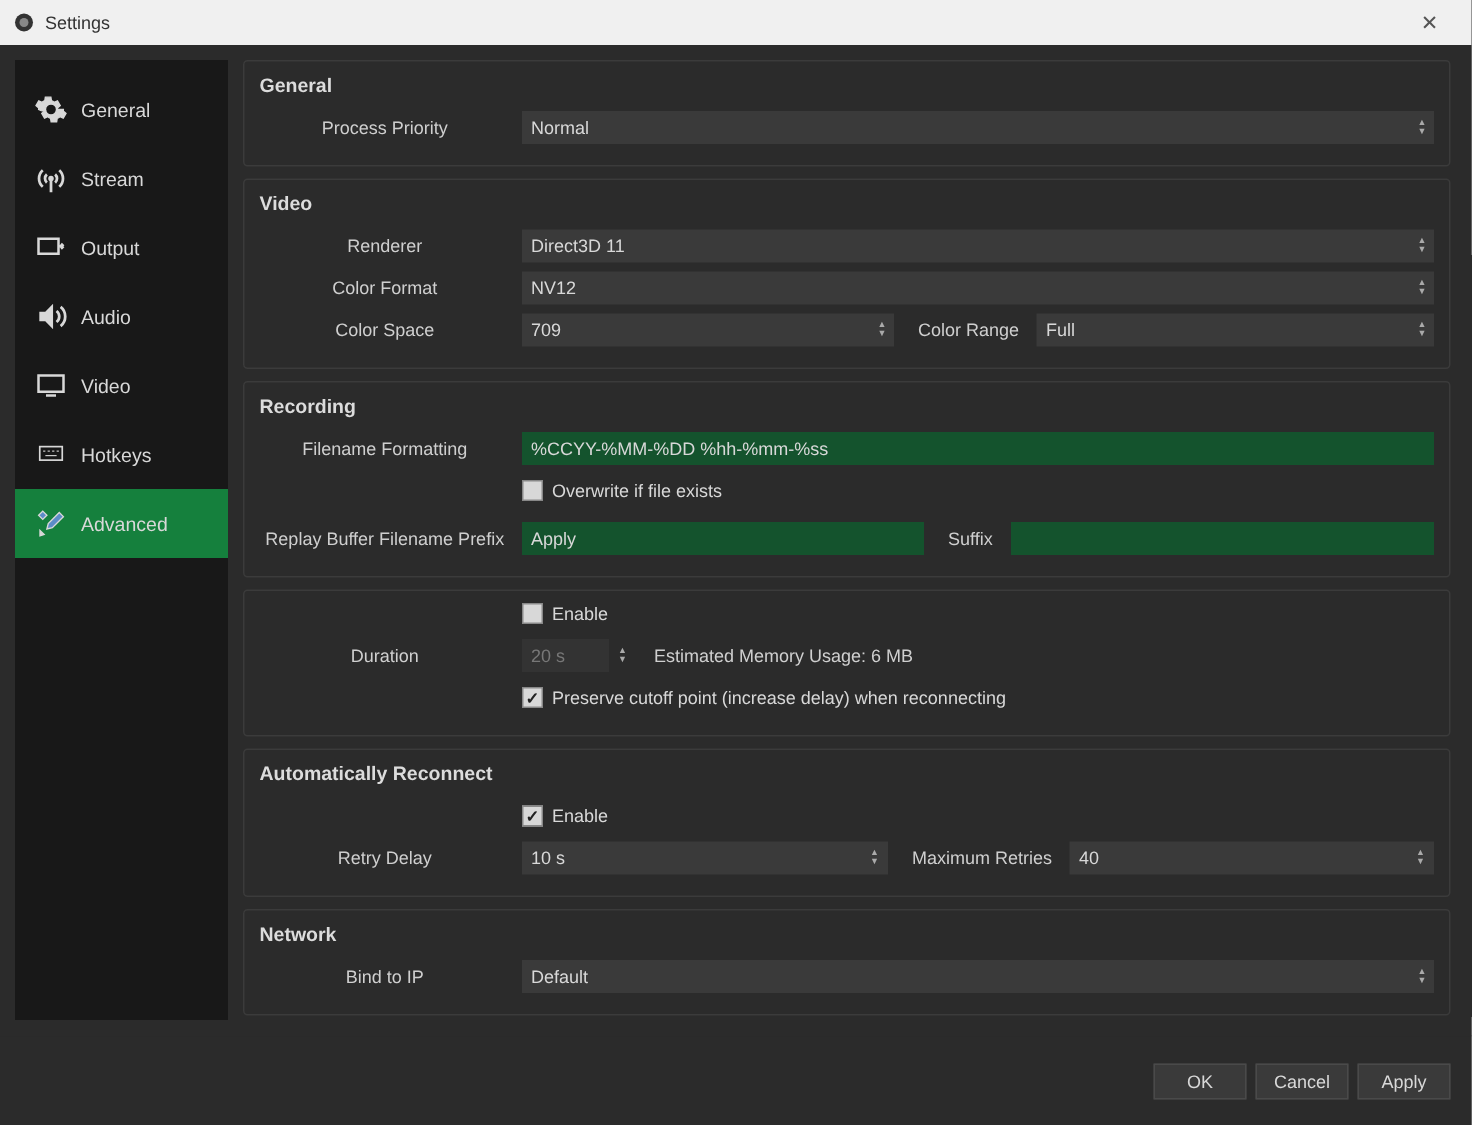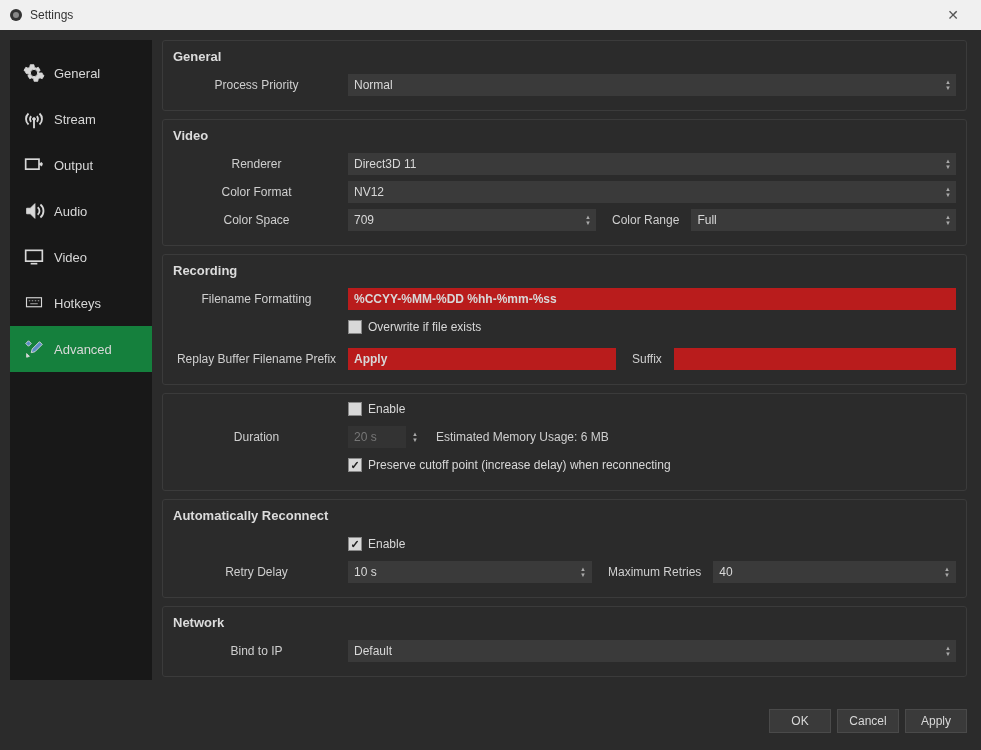--- a/index.html
+++ b/index.html
@@ -23,21 +23,21 @@
   .group-title { font-weight: 600; font-size: 13px; color: #dcdcdc; padding: 8px 10px 6px 10px; }
   .group-body { padding: 2px 10px 10px 10px; }
   .row { display: flex; align-items: center; min-height: 26px; margin-bottom: 2px; }
   .row .label { width: 175px; text-align: center; padding-right: 8px; color: #cfcfcf; font-size: 12px; }
   .row .field { flex: 1; display: flex; align-items: center; gap: 6px; }
   .select, .text, .spin {
     background: #3a3a3a; color: #d8d8d8; border: none; height: 22px;
     font-size: 12px; padding: 0 6px; display: flex; align-items: center;
     position: relative;
   }
-  .text.dark { background: #b91c1c; font-weight: bold; }
+  .text.dark { background: #14532d; }
   .select { flex: 1; }
   .text { flex: 1; }
   .spin { width: 248px; }
   .select .updown, .spin .updown {
     position: absolute; right: 2px; top: 2px; bottom: 2px; width: 12px;
     display: flex; flex-direction: column; justify-content: center; align-items: center;
     color: #aaa; font-size: 6px; line-height: 6px;
   }
   .spin .updown { right: -16px; width: 14px; }
   .spin.inline .updown { right: 2px; }

